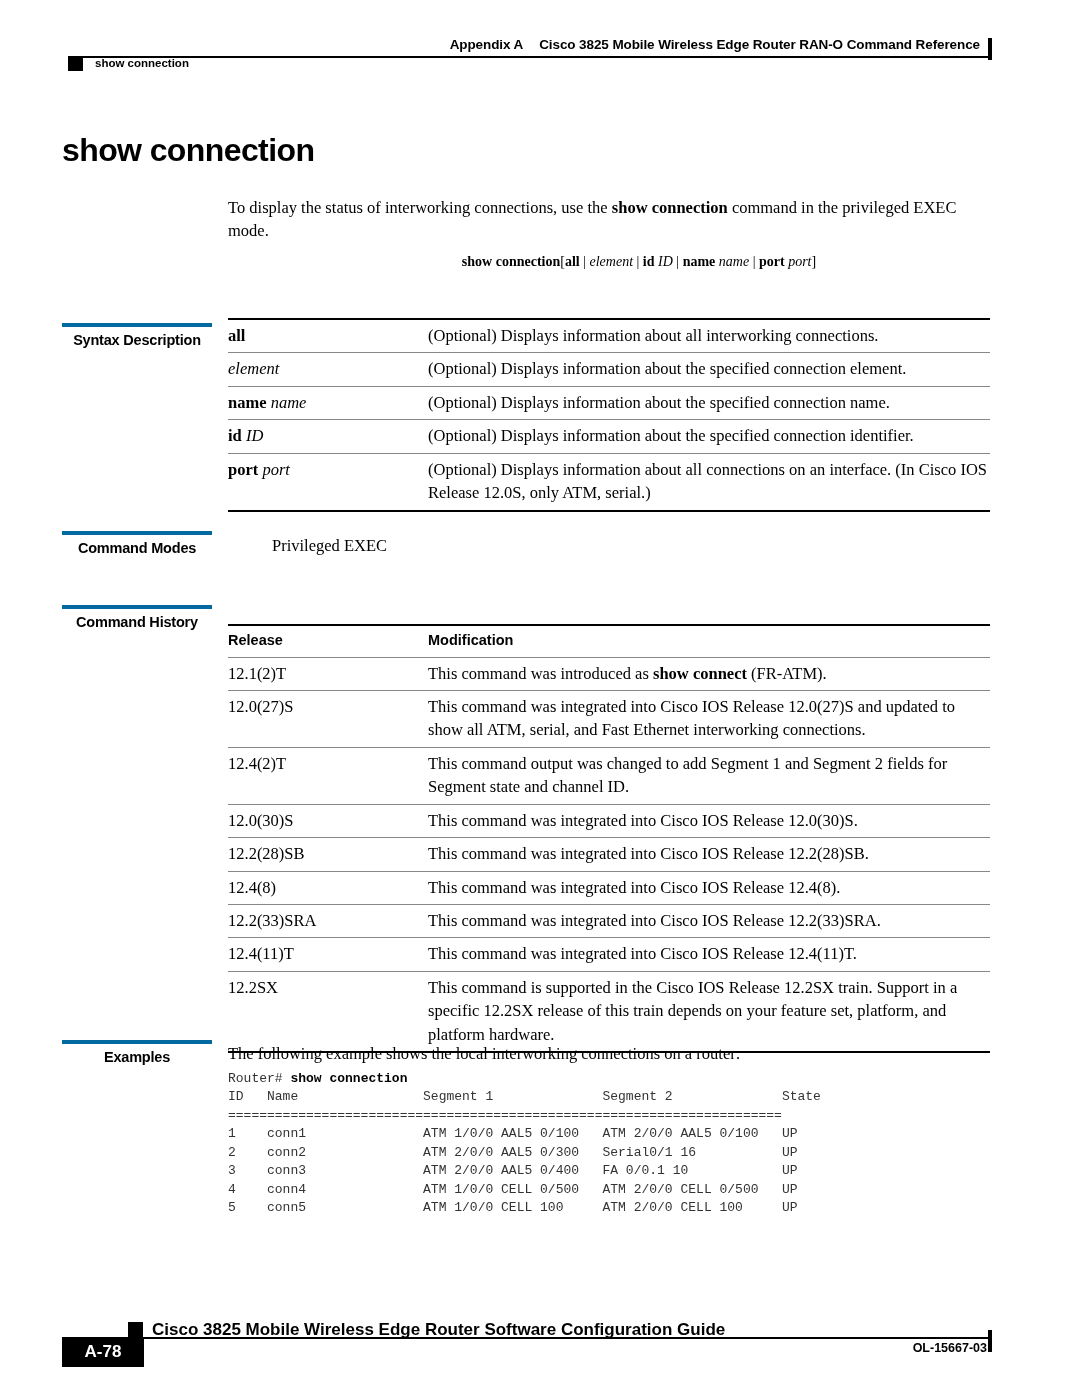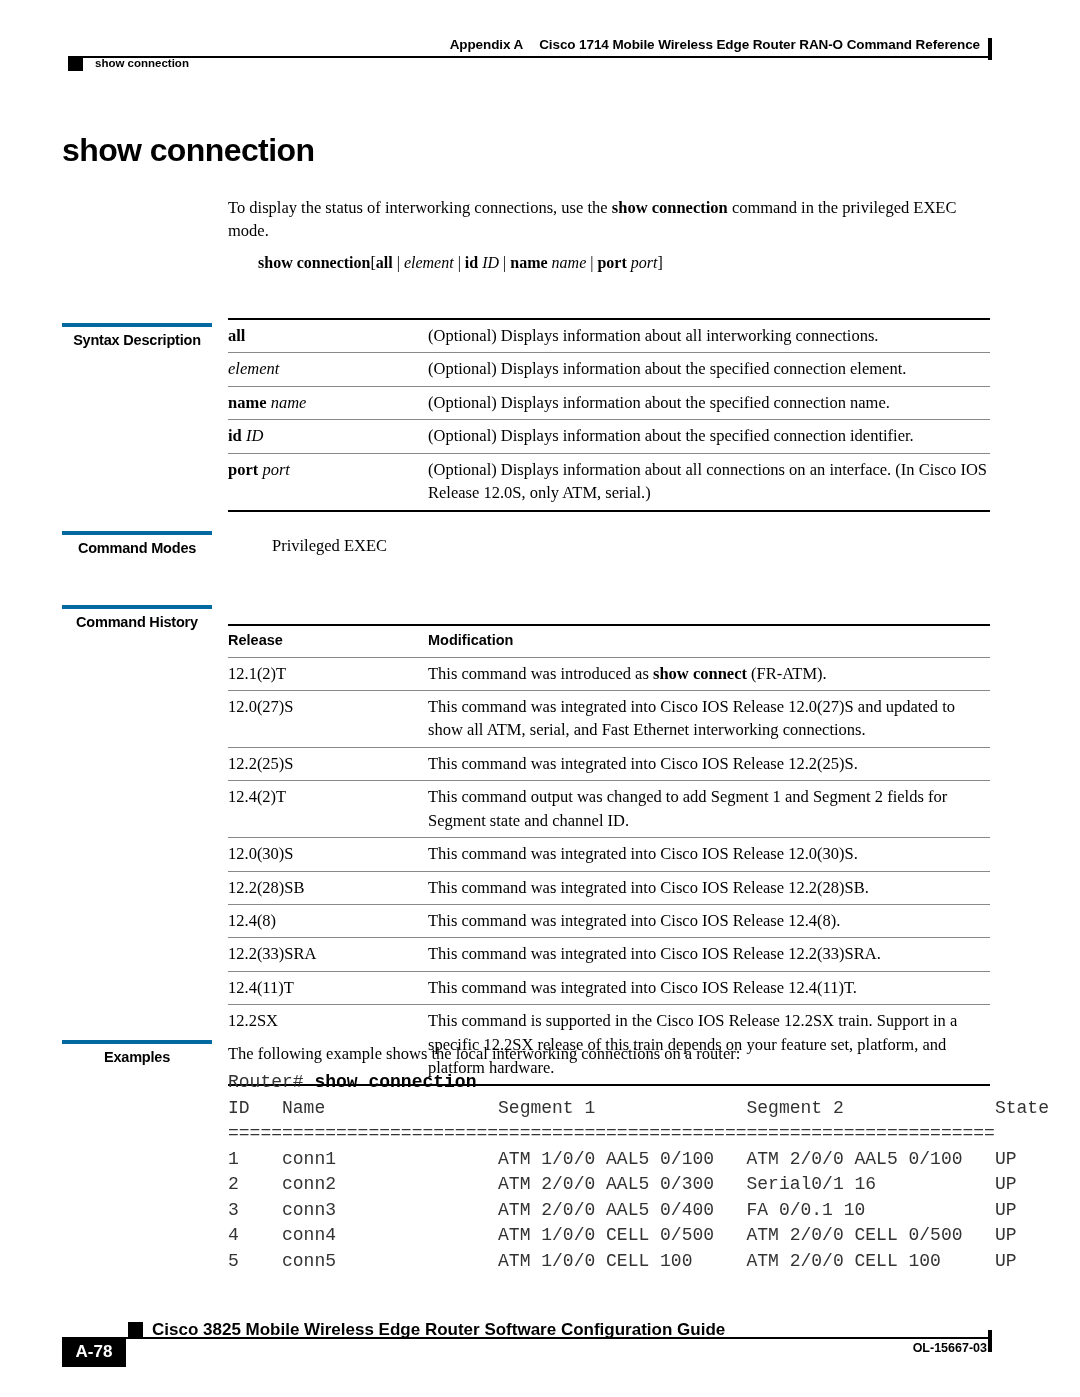--- a/index.html
+++ b/index.html
@@ -94,21 +94,22 @@
     border-top: 4px solid #0369a1;
     padding-top: 5px;
     text-align: center;
   }
 
   .intro { top: 196px; }
   .syntax-line {
     top: 252px;
     left: 258px;
     font-weight: bold;
-    font-size: 16px;
+    font-size: 14px;
+    text-align: center;
   }
   .syntax-line i { font-weight: normal; font-style: italic; }
   .syntax-line .plain { font-weight: normal; }
 
   
   table.doc {
     border-collapse: collapse;
     width: 762px;
     font-size: 16.5px;
   }
@@ -132,21 +133,21 @@
   .b { font-weight: bold; }
   .i { font-style: italic; }
 
   
   pre.code {
     position: absolute;
     left: 228px;
     top: 1070px;
     margin: 0;
     font-family: "Liberation Mono", monospace;
-    font-size: 18px;
+    font-size: 13px;
     line-height: 1.42;
     color: #333333;
     white-space: pre;
   }
   pre.code b { color: #000; }
 
   
   .footer-rule {
     position: absolute;
     left: 68px;
@@ -176,21 +177,21 @@
     left: 152px;
     top: 1320px;
     font-family: "Liberation Sans", sans-serif;
     font-weight: bold;
     font-size: 17px;
   }
   .page-number {
     position: absolute;
     left: 62px;
     top: 1337px;
-    width: 64px;
+    width: 82px;
     height: 30px;
     background: #000;
     color: #fff;
     font-family: "Liberation Sans", sans-serif;
     font-weight: bold;
     font-size: 17px;
     display: flex;
     align-items: center;
     justify-content: center;
   }
@@ -200,21 +201,21 @@
     top: 1341px;
     font-family: "Liberation Sans", sans-serif;
     font-weight: bold;
     font-size: 12.5px;
   }
 </style>
 </head>
 <body>
 
 <div class="header-title">
-  <span class="appendix">Appendix A</span><span>Cisco 1714 Mobile Wireless Edge Router RAN-O Command Reference</span>
+  <span class="appendix">Appendix A</span><span>Cisco 3825 Mobile Wireless Edge Router RAN-O Command Reference</span>
 </div>
 <div class="header-rule"></div>
 <div class="header-tick"></div>
 <div class="header-marker"></div>
 <div class="header-running">show connection</div>
 
 <h1 class="cmd-title">show connection</h1>
 
 <div class="body-col intro">
   <span>To display the status of interworking connections, use the </span><span class="b">show connection</span><span> command in the privileged EXEC mode.</span>
@@ -263,24 +264,20 @@
         <th class="c1">Release</th>
         <th>Modification</th>
       </tr>
       <tr class="rule">
         <td class="c1">12.1(2)T</td>
         <td><span>This command was introduced as </span><span class="b">show connect</span><span> (FR-ATM).</span></td>
       </tr>
       <tr class="rule">
         <td class="c1">12.0(27)S</td>
         <td>This command was integrated into Cisco IOS Release 12.0(27)S and updated to show all ATM, serial, and Fast Ethernet interworking connections.</td>
-      </tr>
-      <tr class="rule">
-        <td class="c1">12.2(25)S</td>
-        <td>This command was integrated into Cisco IOS Release 12.2(25)S.</td>
       </tr>
       <tr class="rule">
         <td class="c1">12.4(2)T</td>
         <td>This command output was changed to add Segment 1 and Segment 2 fields for Segment state and channel ID.</td>
       </tr>
       <tr class="rule">
         <td class="c1">12.0(30)S</td>
         <td>This command was integrated into Cisco IOS Release 12.0(30)S.</td>
       </tr>
       <tr class="rule">

